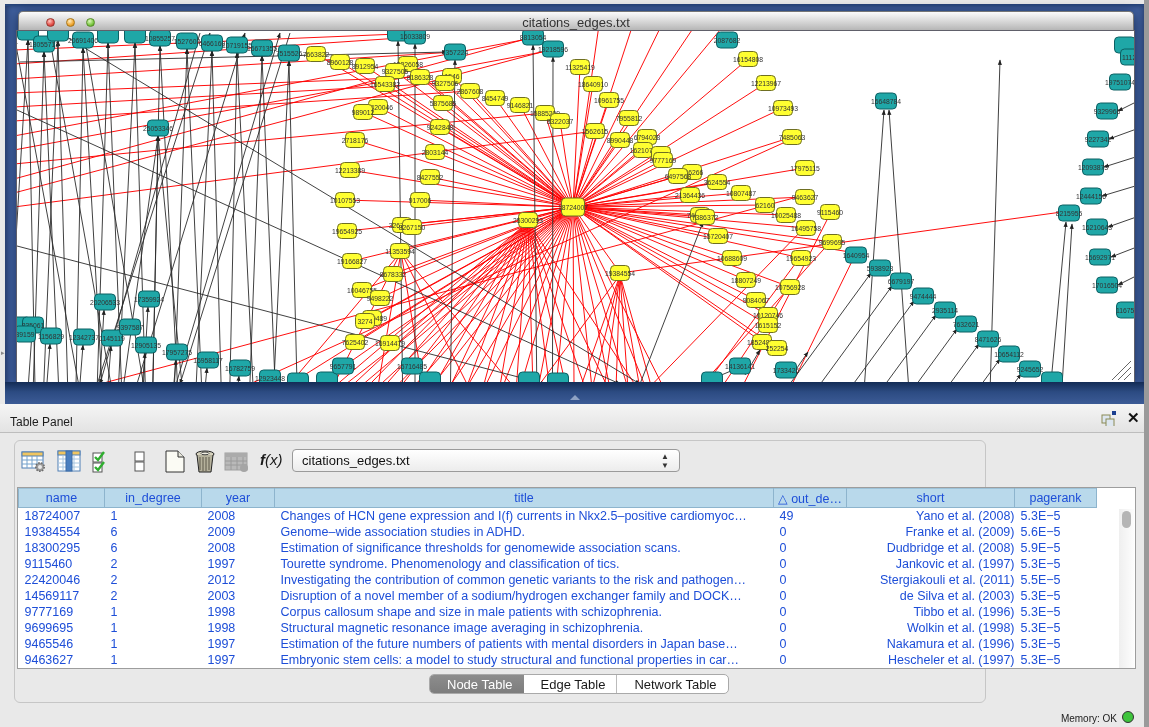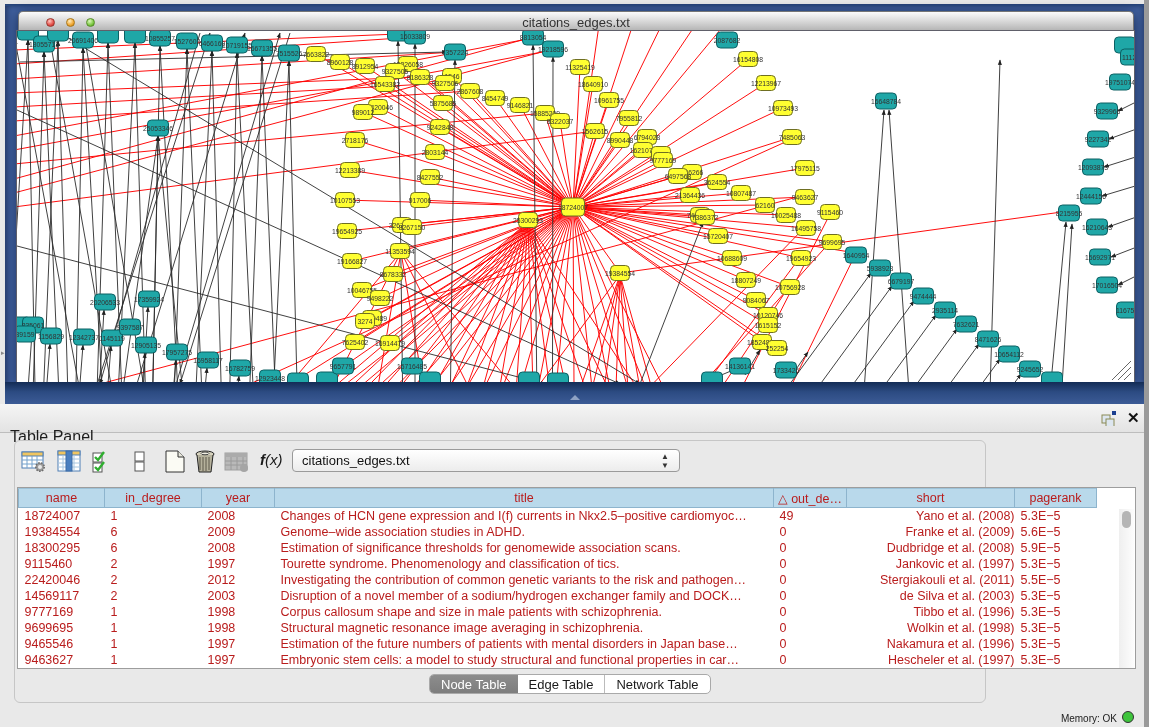--- a/index.html
+++ b/index.html
@@ -20,40 +20,40 @@
 #tbar .ttl{position:absolute;left:0;width:100%;top:3px;text-align:center;
   font-size:13px;font-weight:normal;color:#333;letter-spacing:0}
 #canvasborder{position:absolute;left:16px;top:30px;width:1119px;height:353px;background:#fff;border:1px solid #60606a}
 #shadowband{position:absolute;left:5px;top:382px;width:1140px;height:22px;
   background:linear-gradient(180deg,#132c55 0%,#2c4b82 45%,#3c5b96 100%)}
 #ltick{position:absolute;left:1px;top:348px;width:4px;height:9px;color:#8a8a8a;font-size:7px;line-height:9px}
 
 #panel{position:absolute;left:0;top:404px;width:1144px;height:323px;background:#e9e9e9}
 #phead{position:absolute;left:0;top:0;width:100%;height:29px;
   background:linear-gradient(180deg,#f5f5f5,#e3e3e3);border-bottom:1px solid #bdbdbd}
-#phead .t{position:absolute;left:10px;top:24px;font-size:16px;color:#1c1c1c}
+#phead .t{position:absolute;left:10px;top:11px;font-size:12px;color:#1c1c1c}
 #pbody{position:absolute;left:14px;top:36px;width:972px;height:263px;
   background:#e9e9e9;border:1px solid #c6c6c6;border-radius:6px}
 .icon{position:absolute;top:9px}
 #combo{position:absolute;left:277px;top:8px;width:388px;height:23px;background:linear-gradient(180deg,#fff,#ececec);
   border:1px solid #9a9a9a;border-radius:4px;font-size:13px;color:#111;line-height:21px;padding-left:9px}
 #combo .ar{position:absolute;right:9px;top:0;width:10px;height:21px;font-size:8px;color:#333;line-height:9px;text-align:center;padding-top:2px}
 #tblwrap{position:absolute;left:2px;top:46px;width:1119px;height:182px;background:#fff;border:1px solid #9d9d9d;overflow:hidden}
-table{border-collapse:collapse;table-layout:fixed;width:1078px;font-size:12.5px;color:#b91c1c}
+table{border-collapse:collapse;table-layout:fixed;width:1078px;font-size:12.5px;color:#1d4ed8}
 thead td{background:#b9d9eb;border:1px solid #8db4cd;border-top:1px solid #9dc2d8;
   height:19px;text-align:center;font-size:12.5px;padding:0}
 tbody td{height:16px;padding:0 0 0 6px;white-space:nowrap;overflow:hidden}
 tbody tr td{border:none}
 .c1{width:86px}.c2{width:97px}.c3{width:73px}.c4{width:499px}.c5{width:73px}.c6{width:168px}.c7{width:82px}
 tbody .c6{text-align:right;padding:0}
 #vsb{position:absolute;right:1px;top:21px;width:15px;height:160px;background:linear-gradient(90deg,#efefef,#fdfdfd)}
 #vsb .th{position:absolute;left:3px;top:2px;width:9px;height:17px;background:#b5b5b5;border-radius:5px}
 #tabs{position:absolute;left:414px;top:233px;height:20px;display:flex;
   border:1px solid #a9a9a9;border-radius:5px;overflow:hidden;background:#fff;font-size:13px}
-#tabs div{padding:2px 11px 0 11px;height:20px;color:#1a1a1a;font-size:13px}
+#tabs div{padding:2px 11px 0 17px;height:20px;color:#1a1a1a;font-size:13px}
 #tabs .sel{background:linear-gradient(180deg,#8d8d8d,#7b7b7b);color:#fff}
 #tabs .sep{border-left:1px solid #bbb;padding:0;width:0}
 #mem{position:absolute;right:27px;top:309px;font-size:10px;color:#222}
 #memdot{position:absolute;right:10px;top:307px;width:12px;height:12px;border-radius:50%;
   background:#3ec43c;border:1px solid #333}
 </style></head>
 <body>
 <div id="desk"></div>
 <div id="win">
  <div id="tbar">

